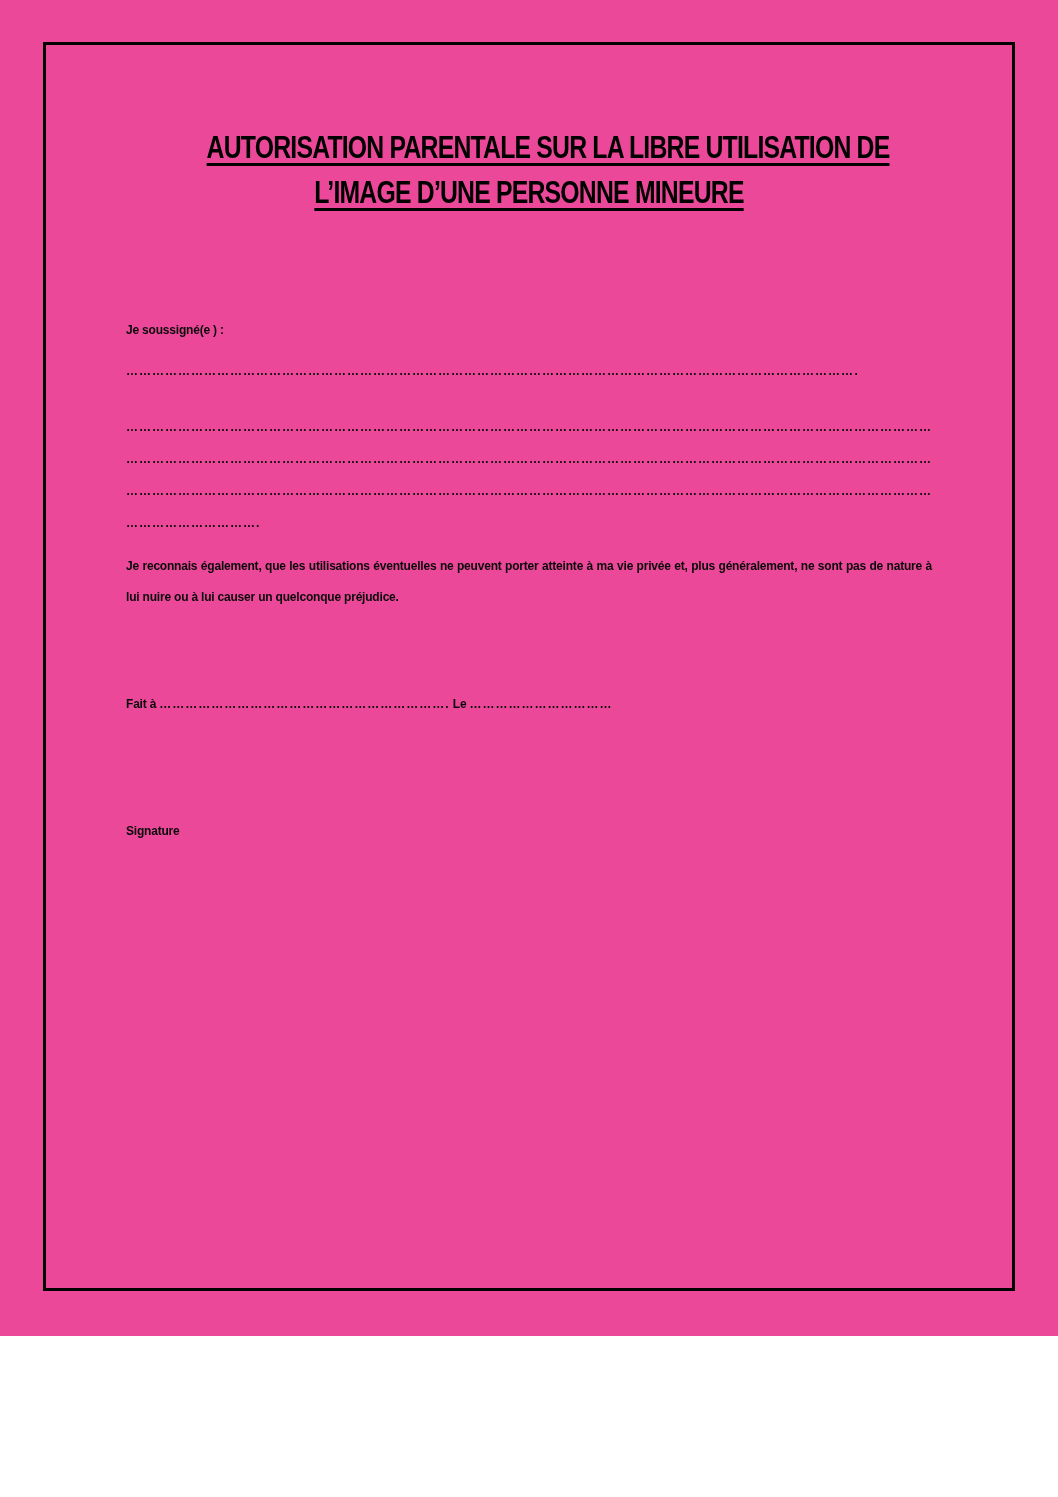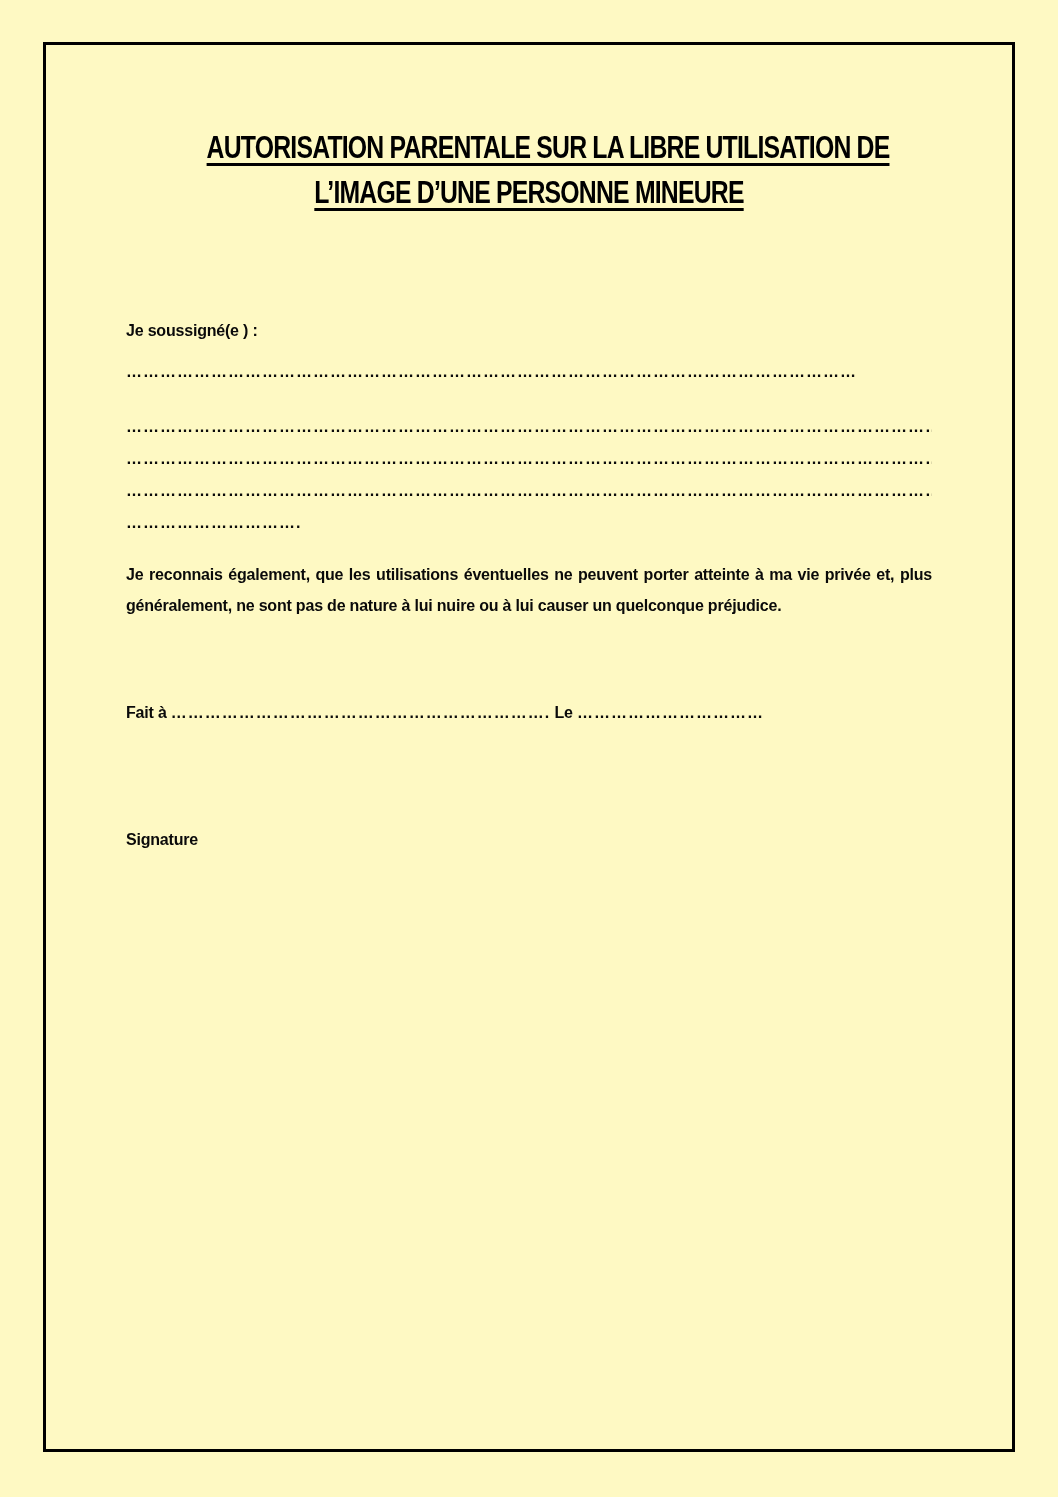--- a/index.html
+++ b/index.html
@@ -3,22 +3,22 @@
 <meta charset="utf-8">
 <style>
   html, body {
     margin: 0;
     padding: 0;
     background: #ffffff;
   }
   .page {
     position: relative;
     width: 1058px;
-    height: 1497px;
-    background: #fef9c3;
+    height: 1336px;
+    background: #ec4899;
     font-family: "Liberation Sans", sans-serif;
     font-weight: 700;
     color: #0a0a0a;
     overflow: hidden;
   }
   .frame {
     position: absolute;
     left: 43px;
     right: 43px;
     top: 42px;
@@ -40,21 +40,21 @@
     line-height: 45px;
     letter-spacing: -1px;
     text-decoration: underline;
     text-decoration-thickness: 3px;
     text-underline-offset: 5px;
     transform: scaleX(0.80);
     transform-origin: 50% 50%;
     color: #000000;
   }
   .body-text {
-    font-size: 16px;
+    font-size: 12px;
     line-height: 31px;
     letter-spacing: -0.2px;
   }
   .label-line {
     margin: 0;
   }
   .identity-label { margin-top: 100px; }
   .identity-fill {
     margin-top: 10px;
     width: 732px;
@@ -83,21 +83,21 @@
     border: 2px solid #000000;
     background: #ffffff;
     margin-right: 27px;
     vertical-align: -7px;
   }
   .ack-para {
     margin: 0;
     text-align: justify;
   }
   .ack-1 { margin-top: 52px; }
-  .ack-2 { margin-top: 20px; }
+  .ack-2 { margin-top: 12px; }
   .fait-line {
     margin-top: 76px;
     white-space: nowrap;
   }
   .inline-fill {
     display: inline-block;
     white-space: nowrap;
     overflow: hidden;
     height: 31px;
     line-height: 31px;

